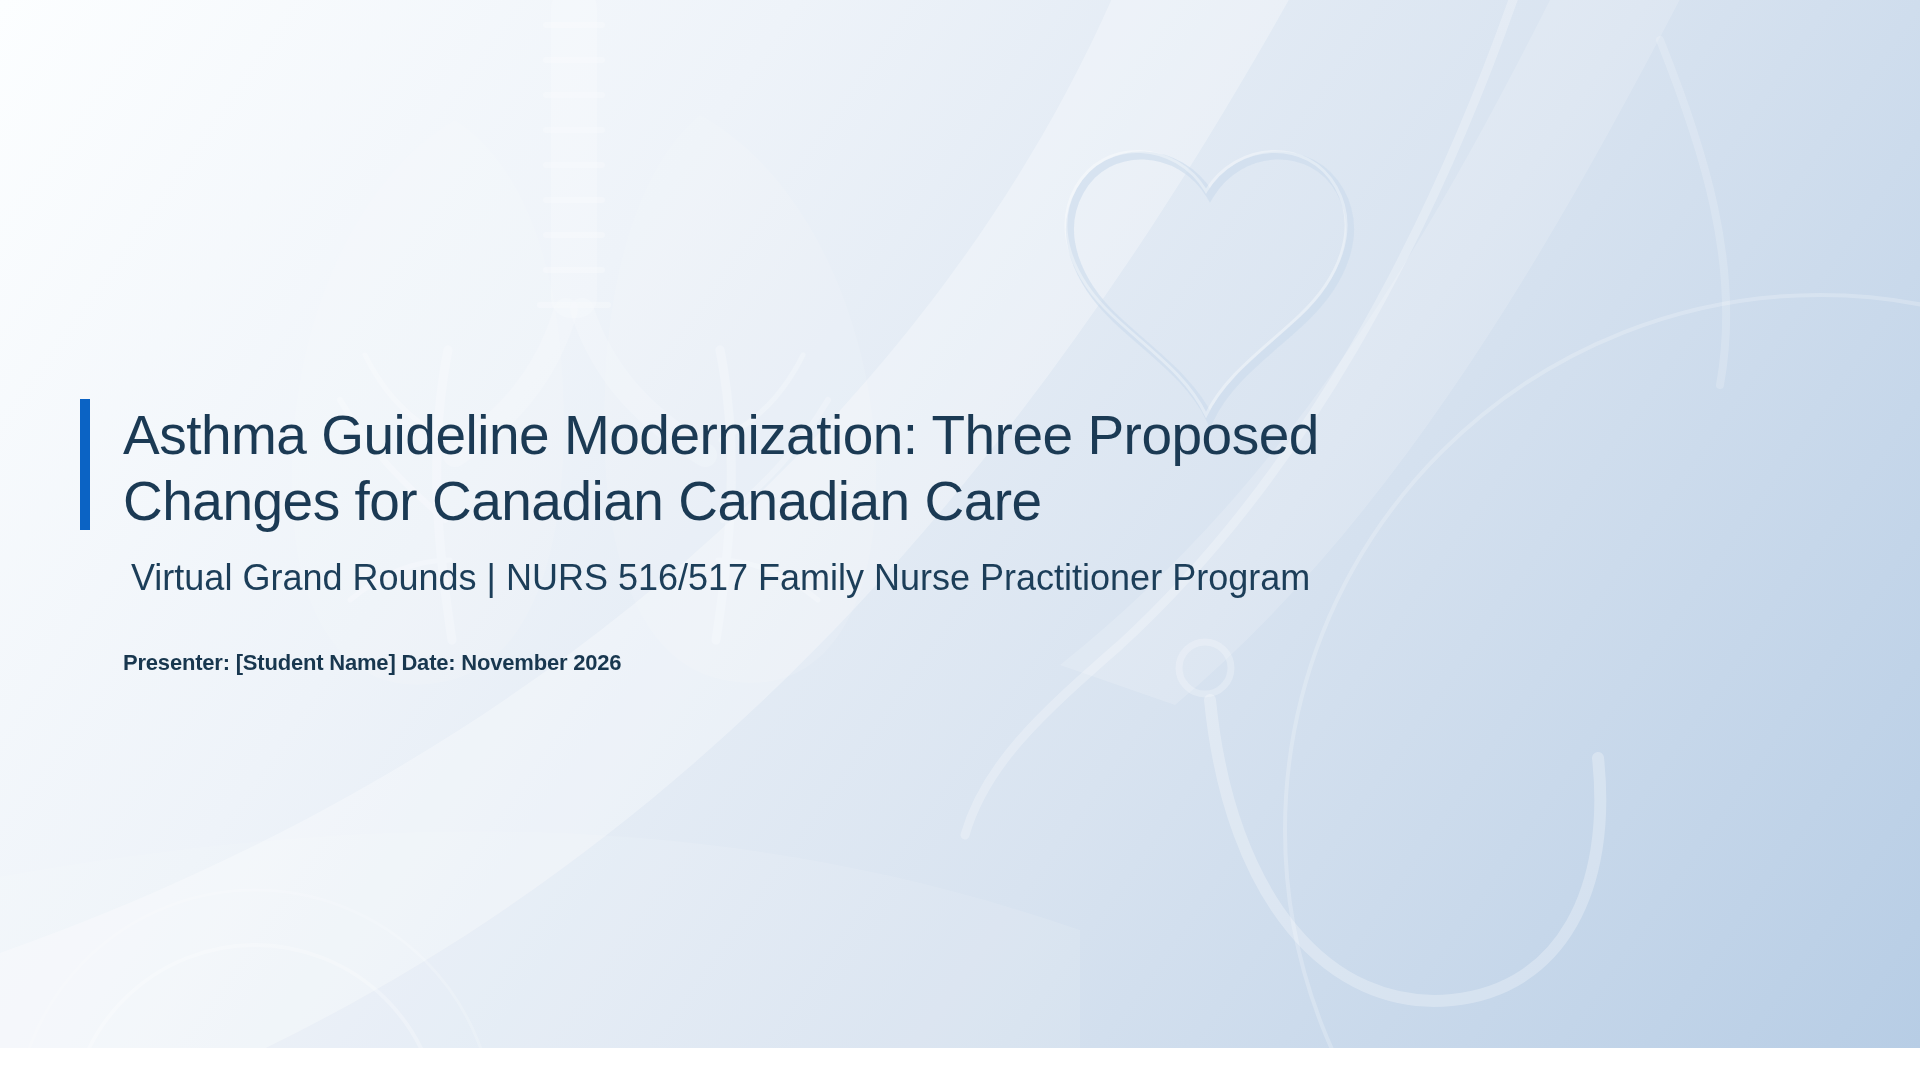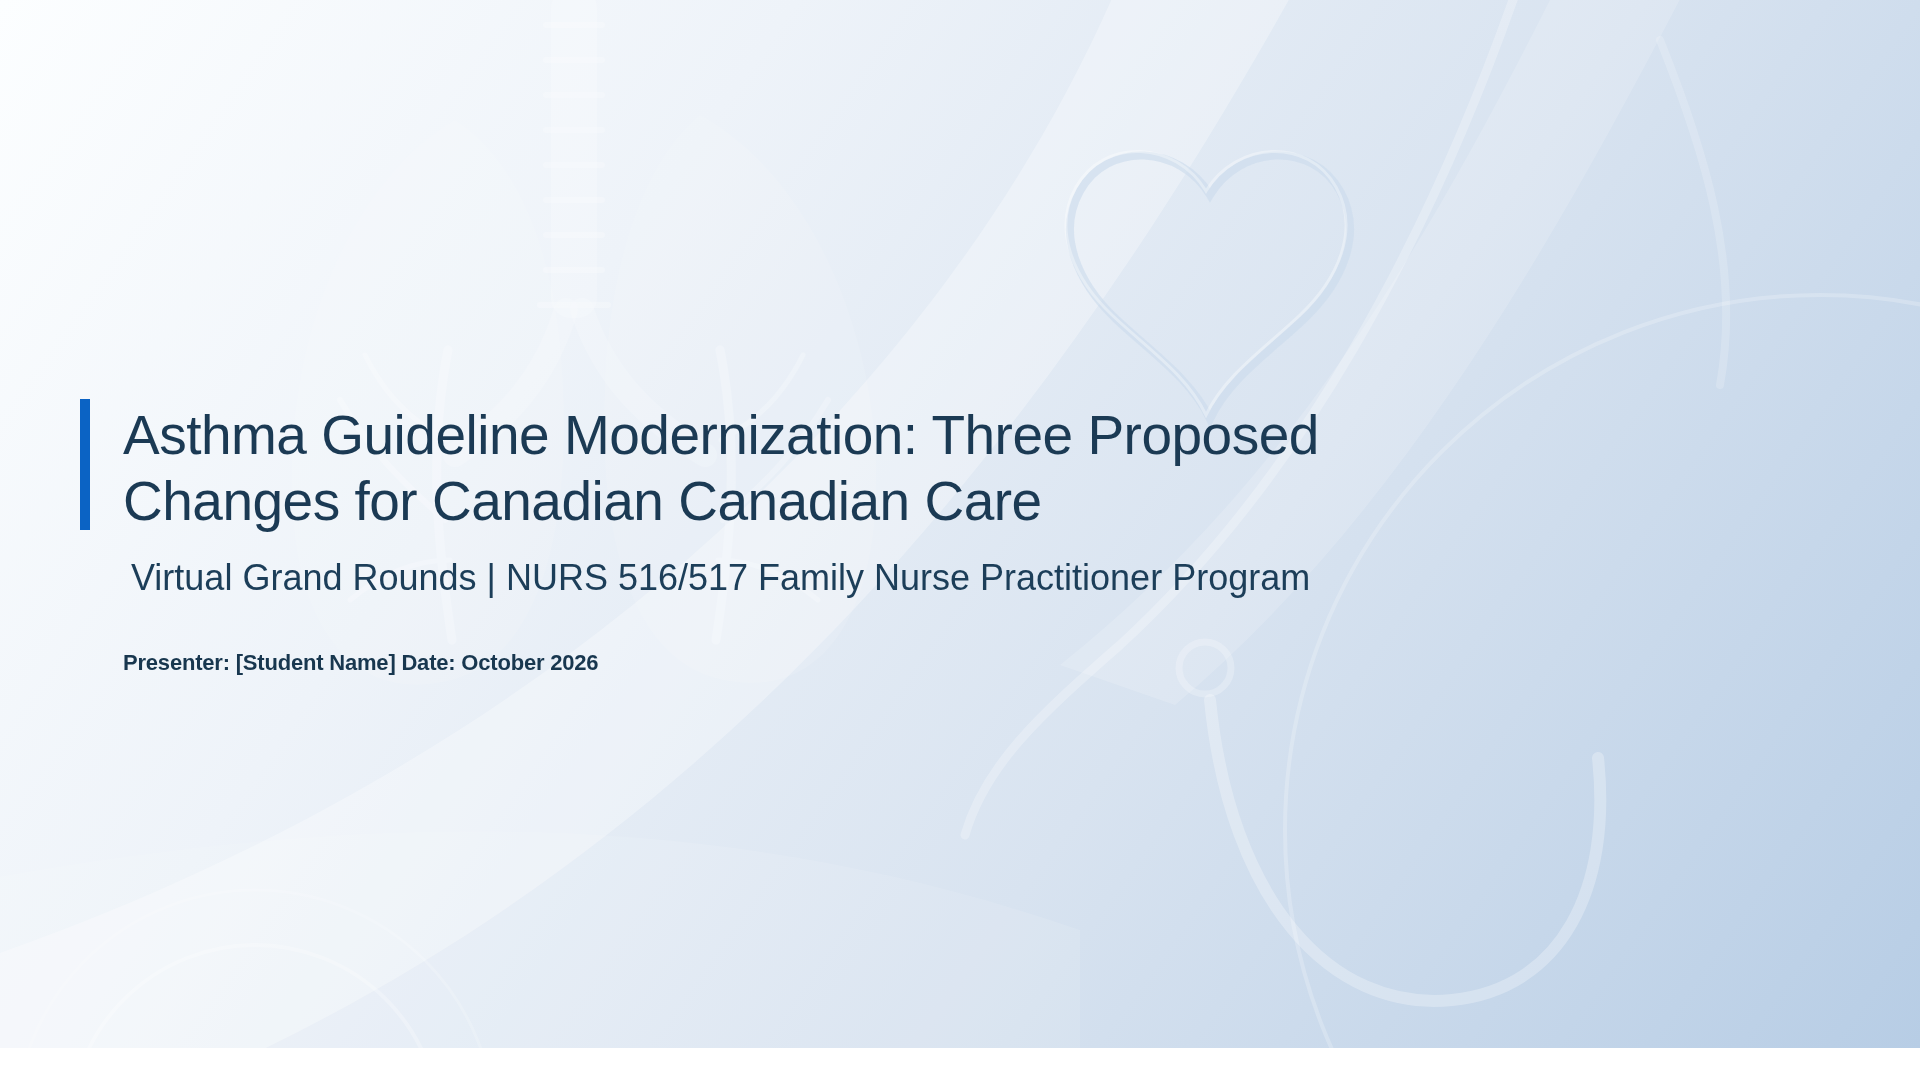--- a/index.html
+++ b/index.html
@@ -108,15 +108,15 @@
   <div class="content">
     <div class="accent-bar"></div>
 
     <h1 class="title">
       <div>Asthma Guideline Modernization: Three Proposed</div>
       <div>Changes for Canadian Canadian Care</div>
     </h1>
 
     <div class="subtitle">Virtual Grand Rounds | NURS 516/517 Family Nurse Practitioner Program</div>
 
-    <div class="presenter">Presenter: [Student Name] Date: October 2026</div>
+    <div class="presenter">Presenter: [Student Name] Date: November 2026</div>
   </div>
 </div>
 
 </body></html>

